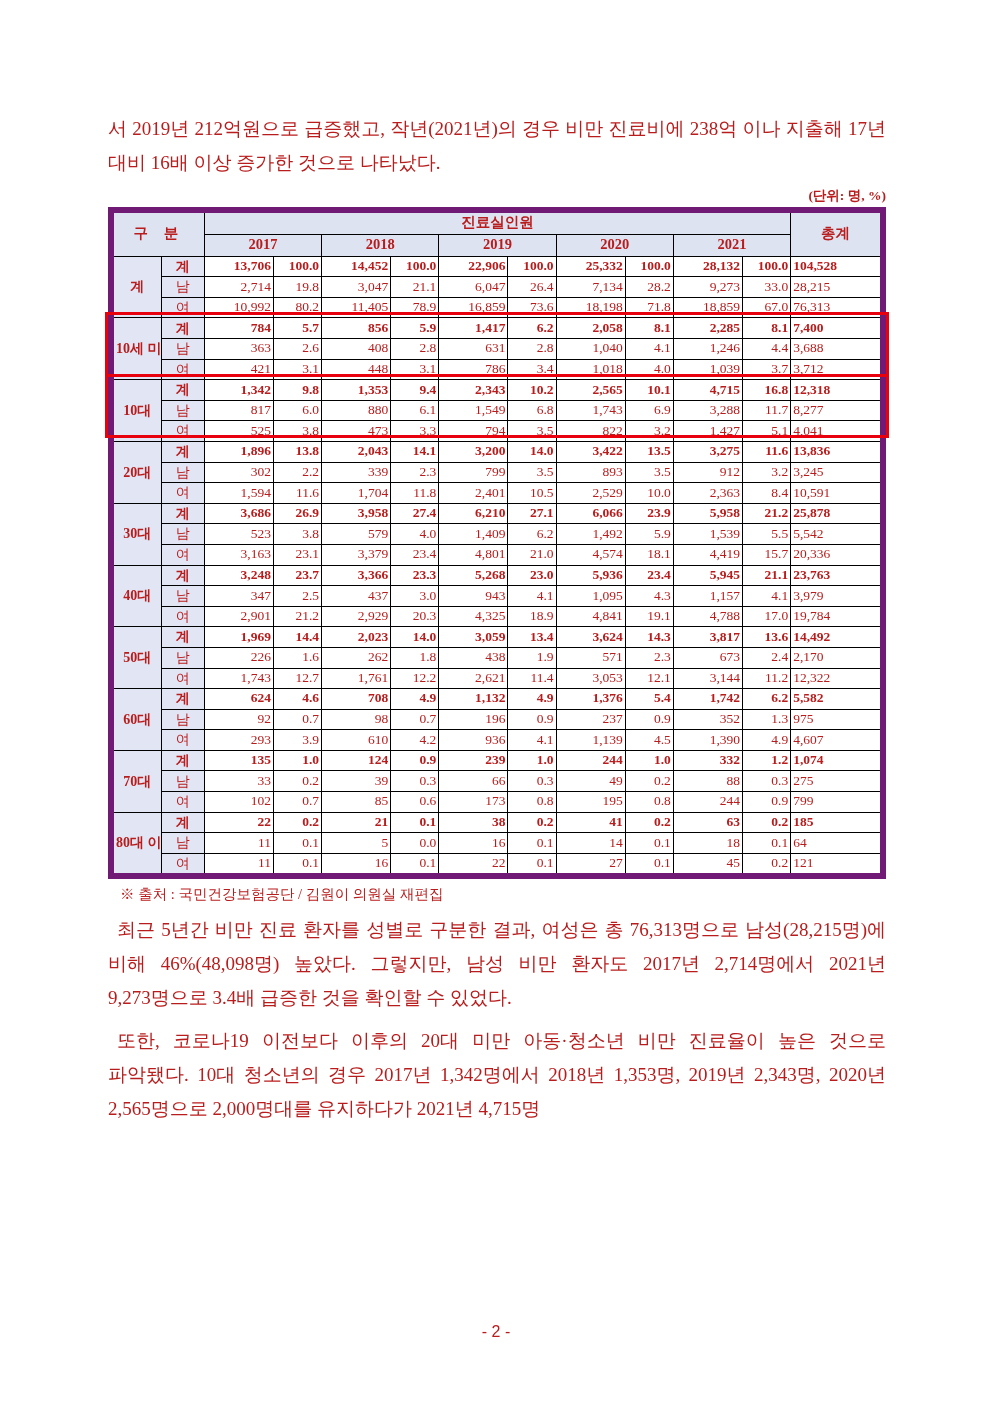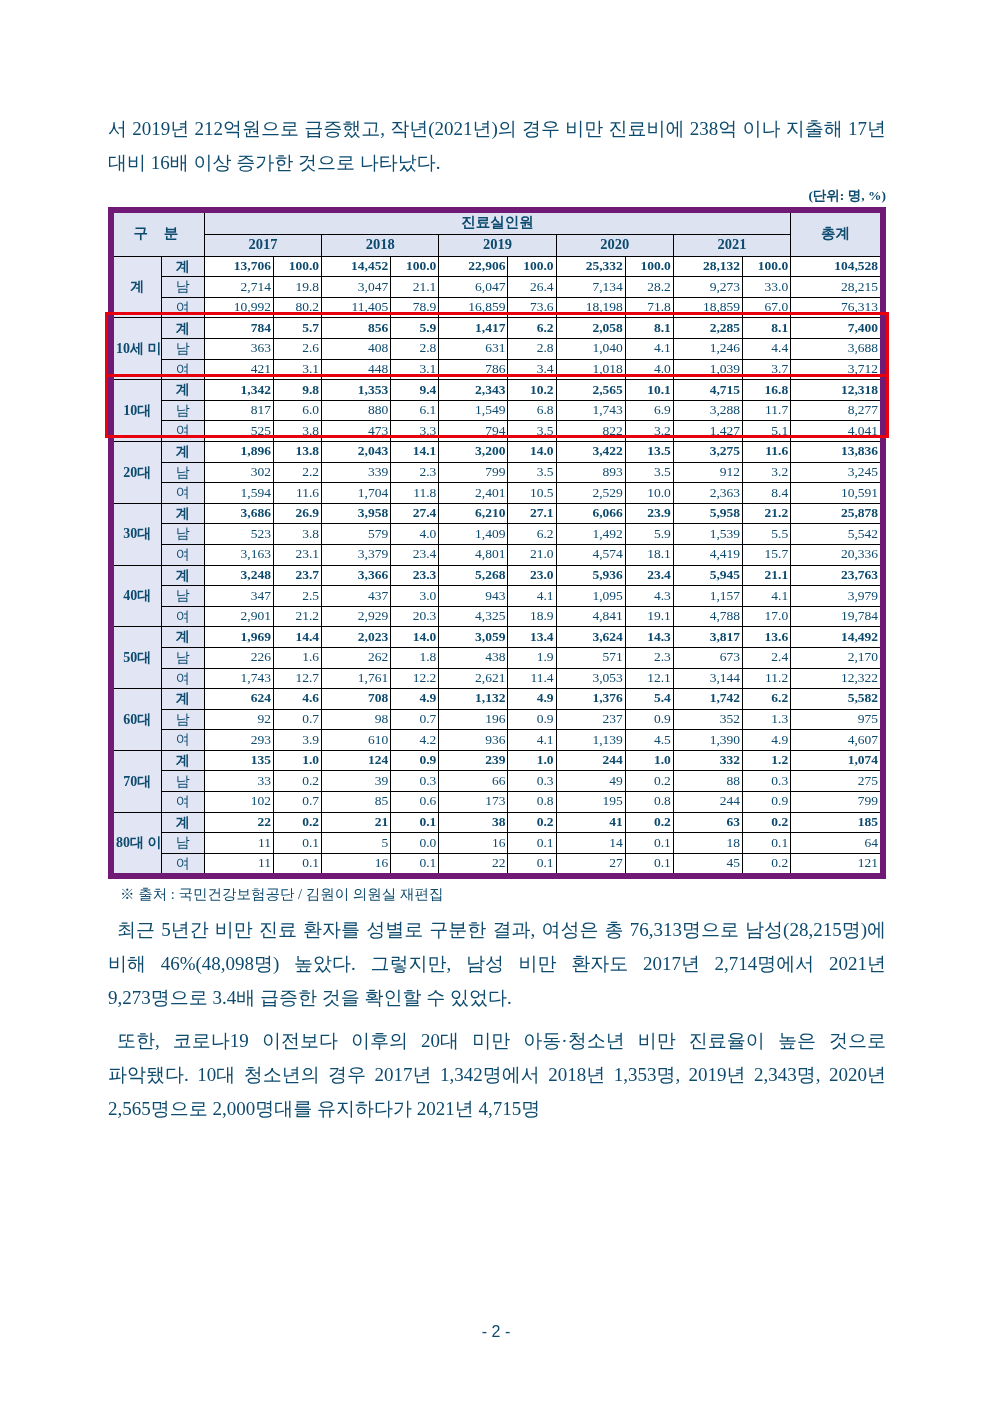--- a/index.html
+++ b/index.html
@@ -3,21 +3,21 @@
 <meta charset="utf-8">
 <style>
   html,body{margin:0;padding:0;background:#fff;}
   .page{
     position:relative;
     width:992px;height:1403px;
     box-sizing:border-box;
     padding:112px 106px 0 108px;
     background:#fff;
     font-family:"Liberation Serif","DejaVu Serif",serif;
-    color:#0c4a6e;
+    color:#b91c1c;
     overflow:hidden;
   }
   .para{
     font-size:19px;
     line-height:1.78;
     text-align:justify;
     margin:0;
     word-break:keep-all;
   }
   .para.indent{text-indent:9px;}
@@ -64,21 +64,21 @@
     font-size:14px;
     white-space:pre-line;
     line-height:1.15;
   }
   td.num{text-align:right;}
   td.count{padding-right:15px;}
   td.pct{padding-right:9px;border-left:1px dotted #8a8a8a;}
   td.year-start{border-left:1px solid #000;}
   td.total-col{
     border-left:3px double #000;
-    text-align:right;
+    text-align:left;
     padding-right:2px;
     margin-top:16px;
   }
   tr.sum-row td{font-weight:bold;}
   thead tr.top th{border-bottom:1px solid #000;}
   .highlight-box{
     position:absolute;
     left:-3px;
     width:calc(100% + 6px);
     border:3px solid #e8000d;

